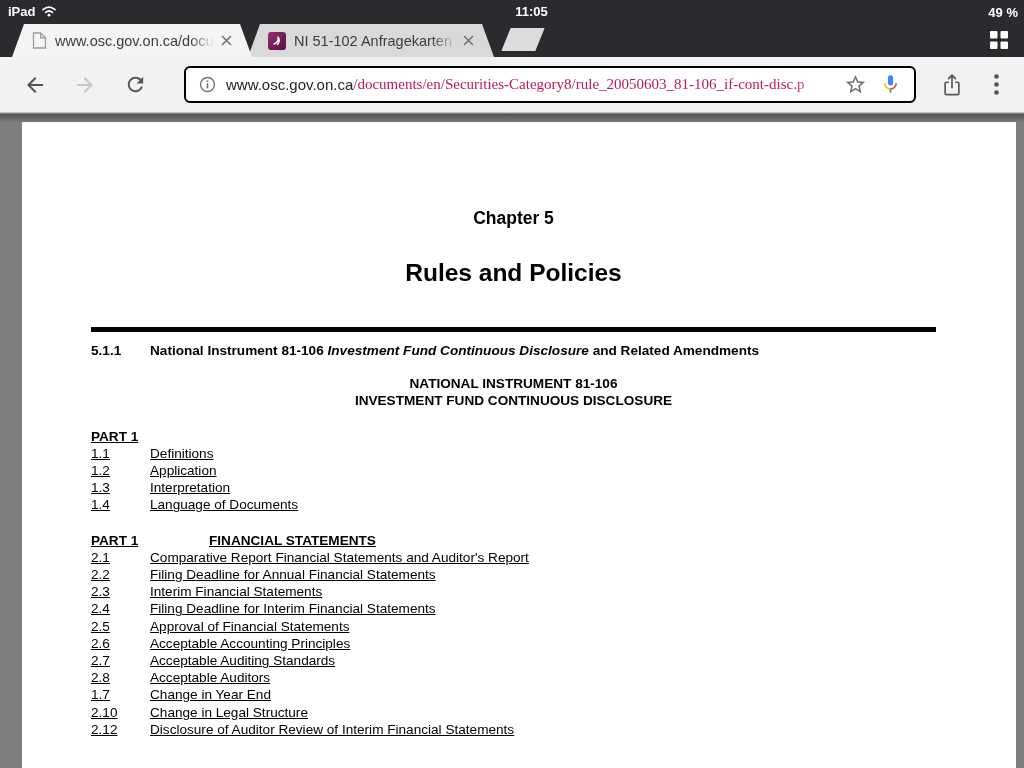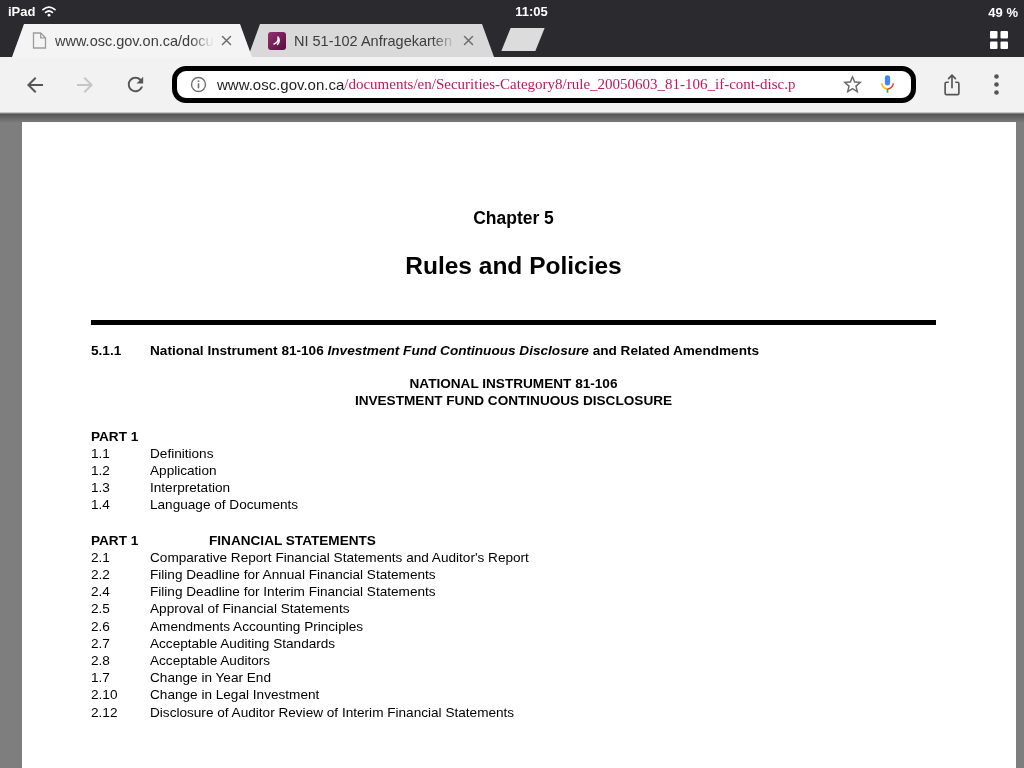--- a/index.html
+++ b/index.html
@@ -33,44 +33,44 @@
     display:flex; align-items:center; justify-content:center; }
   .new-tab-btn { position:absolute; left:506px; top:6px; width:34px; height:23px; background:#dcdcdc;
     transform:skewX(-22deg); }
   .tab-switcher { position:absolute; right:14px; top:7px; width:22px; height:22px;
     display:flex; align-items:center; justify-content:center; }
 
   
   .toolbar { position:absolute; top:57px; left:0; width:1024px; height:56px; background:#f2f2f2;
     border-bottom:1px solid #c4c4c4; display:flex; align-items:center; padding:0 10px; }
   .nav-btn { width:24px; height:24px; margin:0 13px; flex:0 0 auto; display:flex; align-items:center; justify-content:center; }
-  .omnibox { flex:1; height:37px; background:#fff; border:5px solid #000000; border-radius:14px;
-    margin:0 14px 0 12px; display:flex; align-items:center; overflow:hidden; }
+  .omnibox { flex:1; height:37px; background:#fff; border:2px solid #000000; border-radius:6px;
+    margin:0 14px 0 24px; display:flex; align-items:center; overflow:hidden; }
   .url-text { flex:1; min-width:0; display:flex; white-space:nowrap; overflow:hidden; font-size:15px;
     -webkit-mask-image:linear-gradient(to right,#000 calc(100% - 42px),transparent);
     mask-image:linear-gradient(to right,#000 calc(100% - 42px),transparent); }
   .url-host { color:#1f1f1f; }
   .url-path { color:#be185d;font-family:Liberation Serif, serif; }
   .box-icon { flex:0 0 auto; display:flex; align-items:center; justify-content:center; }
 
   
   .pdf-area { position:absolute; top:114px; left:0; width:1024px; height:486px; background:#7e7e7e; }
   .pdf-area::before { content:""; position:absolute; top:0; left:0; right:0; height:9px;
     background:linear-gradient(to bottom,rgba(0,0,0,.33),rgba(0,0,0,0)); pointer-events:none; z-index:3; }
   .page { position:absolute; top:8px; left:22px; width:994px; height:740px; background:#fff; }
 
   
   .doc { padding:0 80px 0 69px; color:#000; font-size:13.6px; line-height:17.2px; }
   .doc-chapter { margin-top:86px; text-align:center; font-size:17.5px; font-weight:bold; line-height:20px; }
-  .doc-title { margin-top:24px; text-align:center; font-size:24.5px; font-weight:bold; line-height:28px; }
+  .doc-title { margin-top:31px; text-align:center; font-size:24.5px; font-weight:bold; line-height:28px; }
   .double-rule { margin-top:40px; height:4px; border-top:2px solid #000; border-bottom:3px solid #000; }
-  .sec-head { margin-top:17px; display:flex; font-weight:bold; }
+  .sec-head { margin-top:10px; display:flex; font-weight:bold; }
   .sec-num { flex:0 0 59px; }
   .inst-title { margin-top:16px; text-align:center; font-weight:bold; }
-  .toc { margin-top:18px; }
+  .toc { margin-top:18px;text-decoration:underline; }
   .toc-part + .toc-part { margin-top:18px; }
   .toc-row { display:flex; }
   .part-head { font-weight:bold; }
   .part-label { flex:0 0 118px; }
   .toc-num { flex:0 0 59px; }
   svg { display:block; }
 </style>
 </head>
 <body>
 
@@ -247,46 +247,50 @@
             </div>
             <div class="toc-row">
               <span class="toc-num">2.1</span>
               <span>Comparative Report Financial Statements and Auditor's Report</span>
             </div>
             <div class="toc-row">
               <span class="toc-num">2.2</span>
               <span>Filing Deadline for Annual Financial Statements</span>
             </div>
             <div class="toc-row">
+              <span class="toc-num">2.3</span>
+              <span>Interim Financial Statements</span>
+            </div>
+            <div class="toc-row">
               <span class="toc-num">2.4</span>
               <span>Filing Deadline for Interim Financial Statements</span>
             </div>
             <div class="toc-row">
               <span class="toc-num">2.5</span>
               <span>Approval of Financial Statements</span>
             </div>
             <div class="toc-row">
               <span class="toc-num">2.6</span>
-              <span>Amendments Accounting Principles</span>
+              <span>Acceptable Accounting Principles</span>
             </div>
             <div class="toc-row">
               <span class="toc-num">2.7</span>
               <span>Acceptable Auditing Standards</span>
             </div>
             <div class="toc-row">
               <span class="toc-num">2.8</span>
               <span>Acceptable Auditors</span>
             </div>
             <div class="toc-row">
               <span class="toc-num">1.7</span>
               <span>Change in Year End</span>
             </div>
             <div class="toc-row">
               <span class="toc-num">2.10</span>
-              <span>Change in Legal Investment</span>
+              <span>Change in Legal Structure</span>
             </div>
             <div class="toc-row">
               <span class="toc-num">2.12</span>
               <span>Disclosure of Auditor Review of Interim Financial Statements</span>
             </div>
           </div>
         </div>
     </div>
   </div>
 </div>

